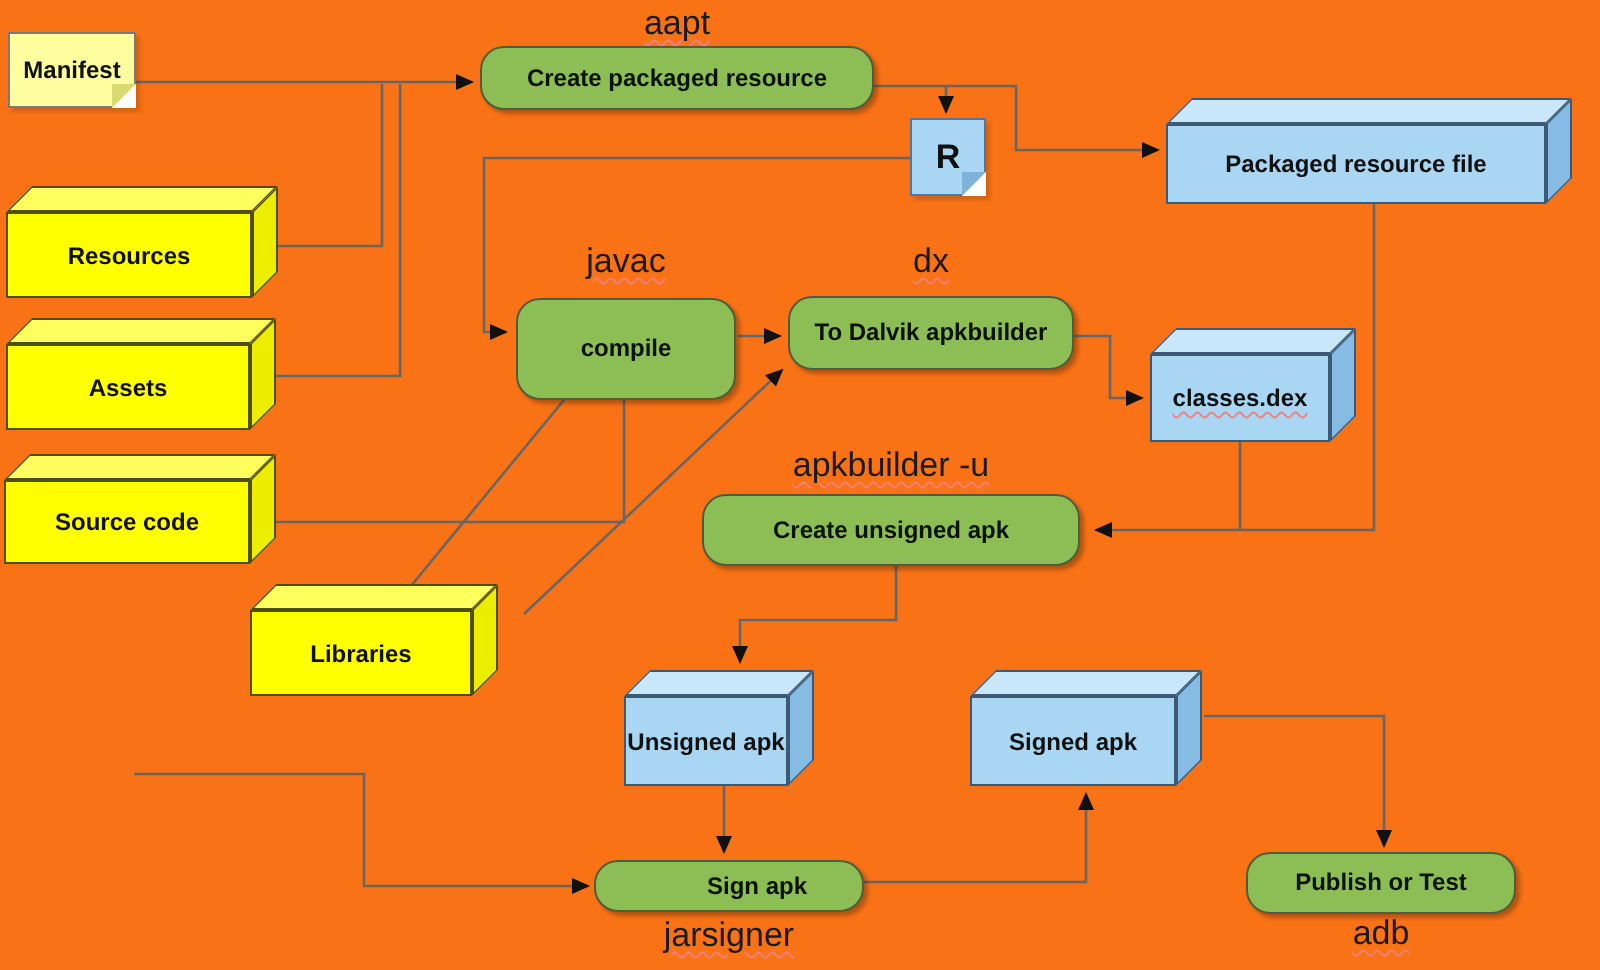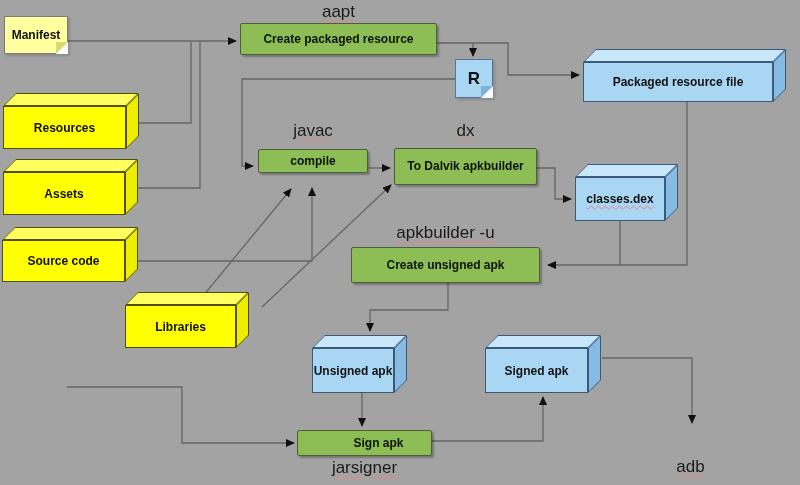--- a/index.html
+++ b/index.html
@@ -1,26 +1,26 @@
 <!DOCTYPE html>
 <html><head>
 <meta charset="utf-8">
 <style>
   html,body{margin:0;padding:0;background:#fff;}
   #stage{
-    position:relative;width:800px;height:485px;background:#a3a3a3;overflow:hidden;
+    position:relative;width:800px;height:485px;background:#f97316;overflow:hidden;
     font-family:"Liberation Sans","DejaVu Sans",sans-serif;color:#111;
   }
   #wires{position:absolute;left:0;top:0;z-index:1;}
   .node{position:absolute;z-index:2;box-sizing:border-box;}
 
   
   .process{
     display:flex;align-items:center;justify-content:center;
-    background:#8DBE55;border:1.5px solid #4E5E3A;border-radius:2px;
+    background:#8DBE55;border:1.5px solid #4E5E3A;border-radius:12px;
     font-weight:bold;font-size:12px;color:#0c1204;
     box-shadow:2px 2px 2px rgba(0,0,0,.28);
     text-align:center;line-height:1.05;
   }
 
   
   .note{
     display:flex;align-items:center;justify-content:center;
     background:#FFFFA0;border:1px solid #7a7a7a;
     font-weight:bold;font-size:12px;
@@ -171,26 +171,29 @@
     <div class="face top"></div>
     <div class="face side"></div>
     <div class="face front">
       <span>Signed apk</span>
     </div>
   </div>
 
   <div class="node process" style="left:240px;top:23px;width:197px;height:32px;">
     <span>Create packaged resource</span>
   </div>
-  <div class="node process" style="left:258px;top:149px;width:110px;height:24px;">
+  <div class="node process" style="left:258px;top:149px;width:110px;height:51px;">
     <span>compile</span>
   </div>
   <div class="node process" style="left:394px;top:148px;width:143px;height:37px;">
     <span>To Dalvik apkbuilder</span>
   </div>
   <div class="node process" style="left:351px;top:247px;width:189px;height:36px;">
     <span>Create unsigned apk</span>
   </div>
   <div class="node process" style="left:297px;top:430px;width:135px;height:26px;padding-left:28px;">
     <span>Sign apk</span>
   </div>
+  <div class="node process" style="left:623px;top:426px;width:135px;height:31px;">
+    <span>Publish or Test</span>
+  </div>
 
 </div>
 
 </body></html>

